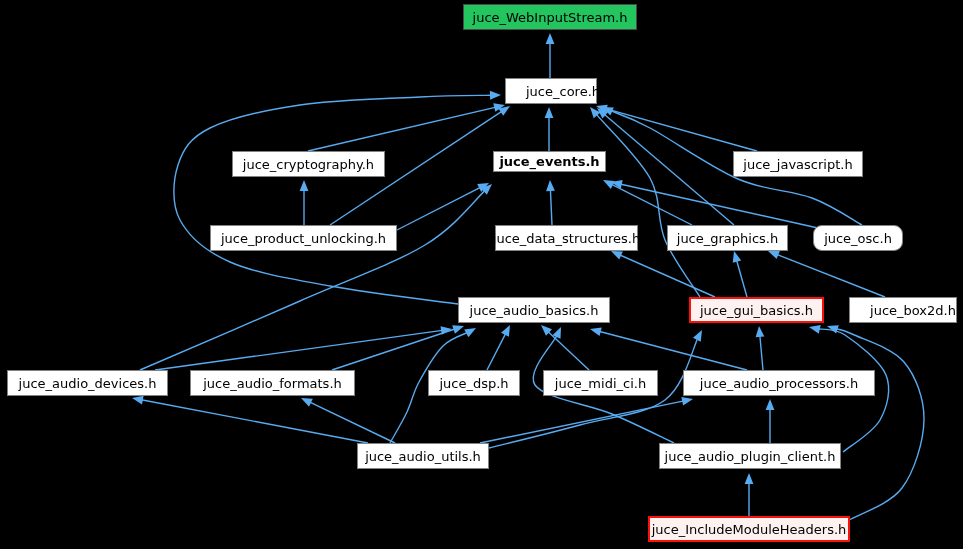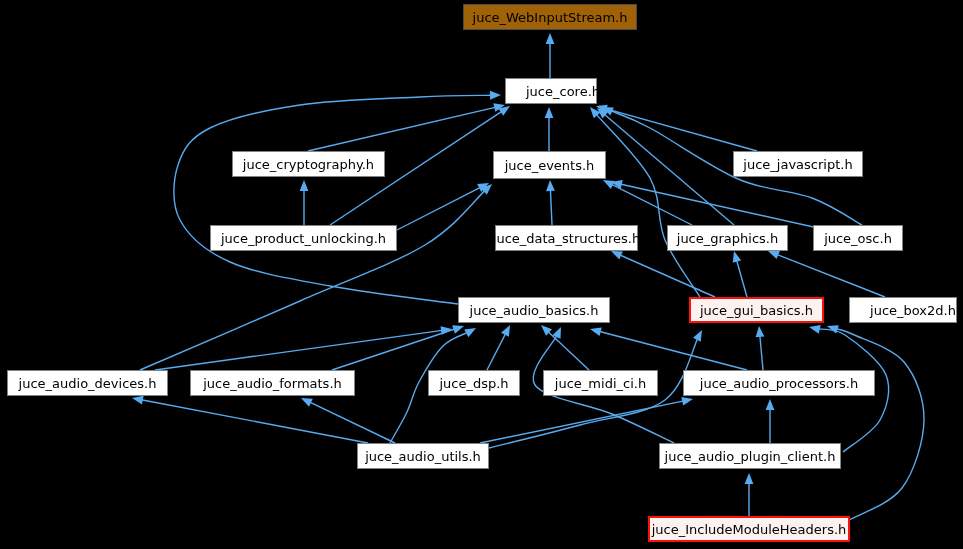--- a/index.html
+++ b/index.html
@@ -18,21 +18,21 @@
     align-items: center;
     justify-content: center;
     box-sizing: border-box;
     font-size: 13px;
     color: #000;
     background: #ffffff;
     border: 1px solid #828282;
     white-space: nowrap;
     cursor: pointer;
   }
-  .node.current { background: #a16207; border-color: #4a4a4a; }
+  .node.current { background: #22c55e; border-color: #4a4a4a; }
   .node.highlight { background: #fdf2f0; border: 2px solid #fb100a; text-align: right; }
   .edge path { fill: none; stroke-width: 1.4px; }
   .edge polygon { stroke: none; }
 </style>
 </head>
 <body>
 
 <div id="stage">
   <svg id="edges" width="963" height="549" viewBox="0 0 963 549">
       <g class="edge">
@@ -175,36 +175,36 @@
   <div id="nodes">
       <div class="node current" style="left: 463px; top: 4px; width: 174px; height: 26px;">
         <span>juce_WebInputStream.h</span>
       </div>
       <div class="node normal" style="left: 505px; top: 78px; width: 92px; height: 26px; padding-left: 24px;">
         <span>juce_core.h</span>
       </div>
       <div class="node normal" style="left: 232px; top: 151px; width: 153px; height: 26px;">
         <span>juce_cryptography.h</span>
       </div>
-      <div class="node normal" style="left: 493px; top: 151px; width: 113px; height: 28px;">
+      <div class="node normal" style="left: 493px; top: 151px; width: 113px; height: 21px; font-weight: bold;">
         <span>juce_events.h</span>
       </div>
       <div class="node normal" style="left: 733px; top: 151px; width: 130px; height: 26px; text-align: center;">
         <span>juce_javascript.h</span>
       </div>
       <div class="node normal" style="left: 210px; top: 225px; width: 187px; height: 26px;">
         <span>juce_product_unlocking.h</span>
       </div>
       <div class="node normal" style="left: 471px; top: 225px; width: 143px; height: 26px; margin-left: 24px;">
         <span>juce_data_structures.h</span>
       </div>
       <div class="node normal" style="left: 667px; top: 225px; width: 121px; height: 26px;">
         <span>juce_graphics.h</span>
       </div>
-      <div class="node normal" style="left: 813px; top: 225px; width: 90px; height: 26px;">
+      <div class="node normal" style="left: 813px; top: 225px; width: 90px; height: 26px; border-radius: 9px;">
         <span>juce_osc.h</span>
       </div>
       <div class="node normal" style="left: 458px; top: 297px; width: 152px; height: 26px;">
         <span>juce_audio_basics.h</span>
       </div>
       <div class="node highlight" style="left: 689px; top: 297px; width: 135px; height: 26px;">
         <span>juce_gui_basics.h</span>
       </div>
       <div class="node normal" style="left: 849px; top: 297px; width: 108px; height: 26px; padding-left: 20px;">
         <span>juce_box2d.h</span>

